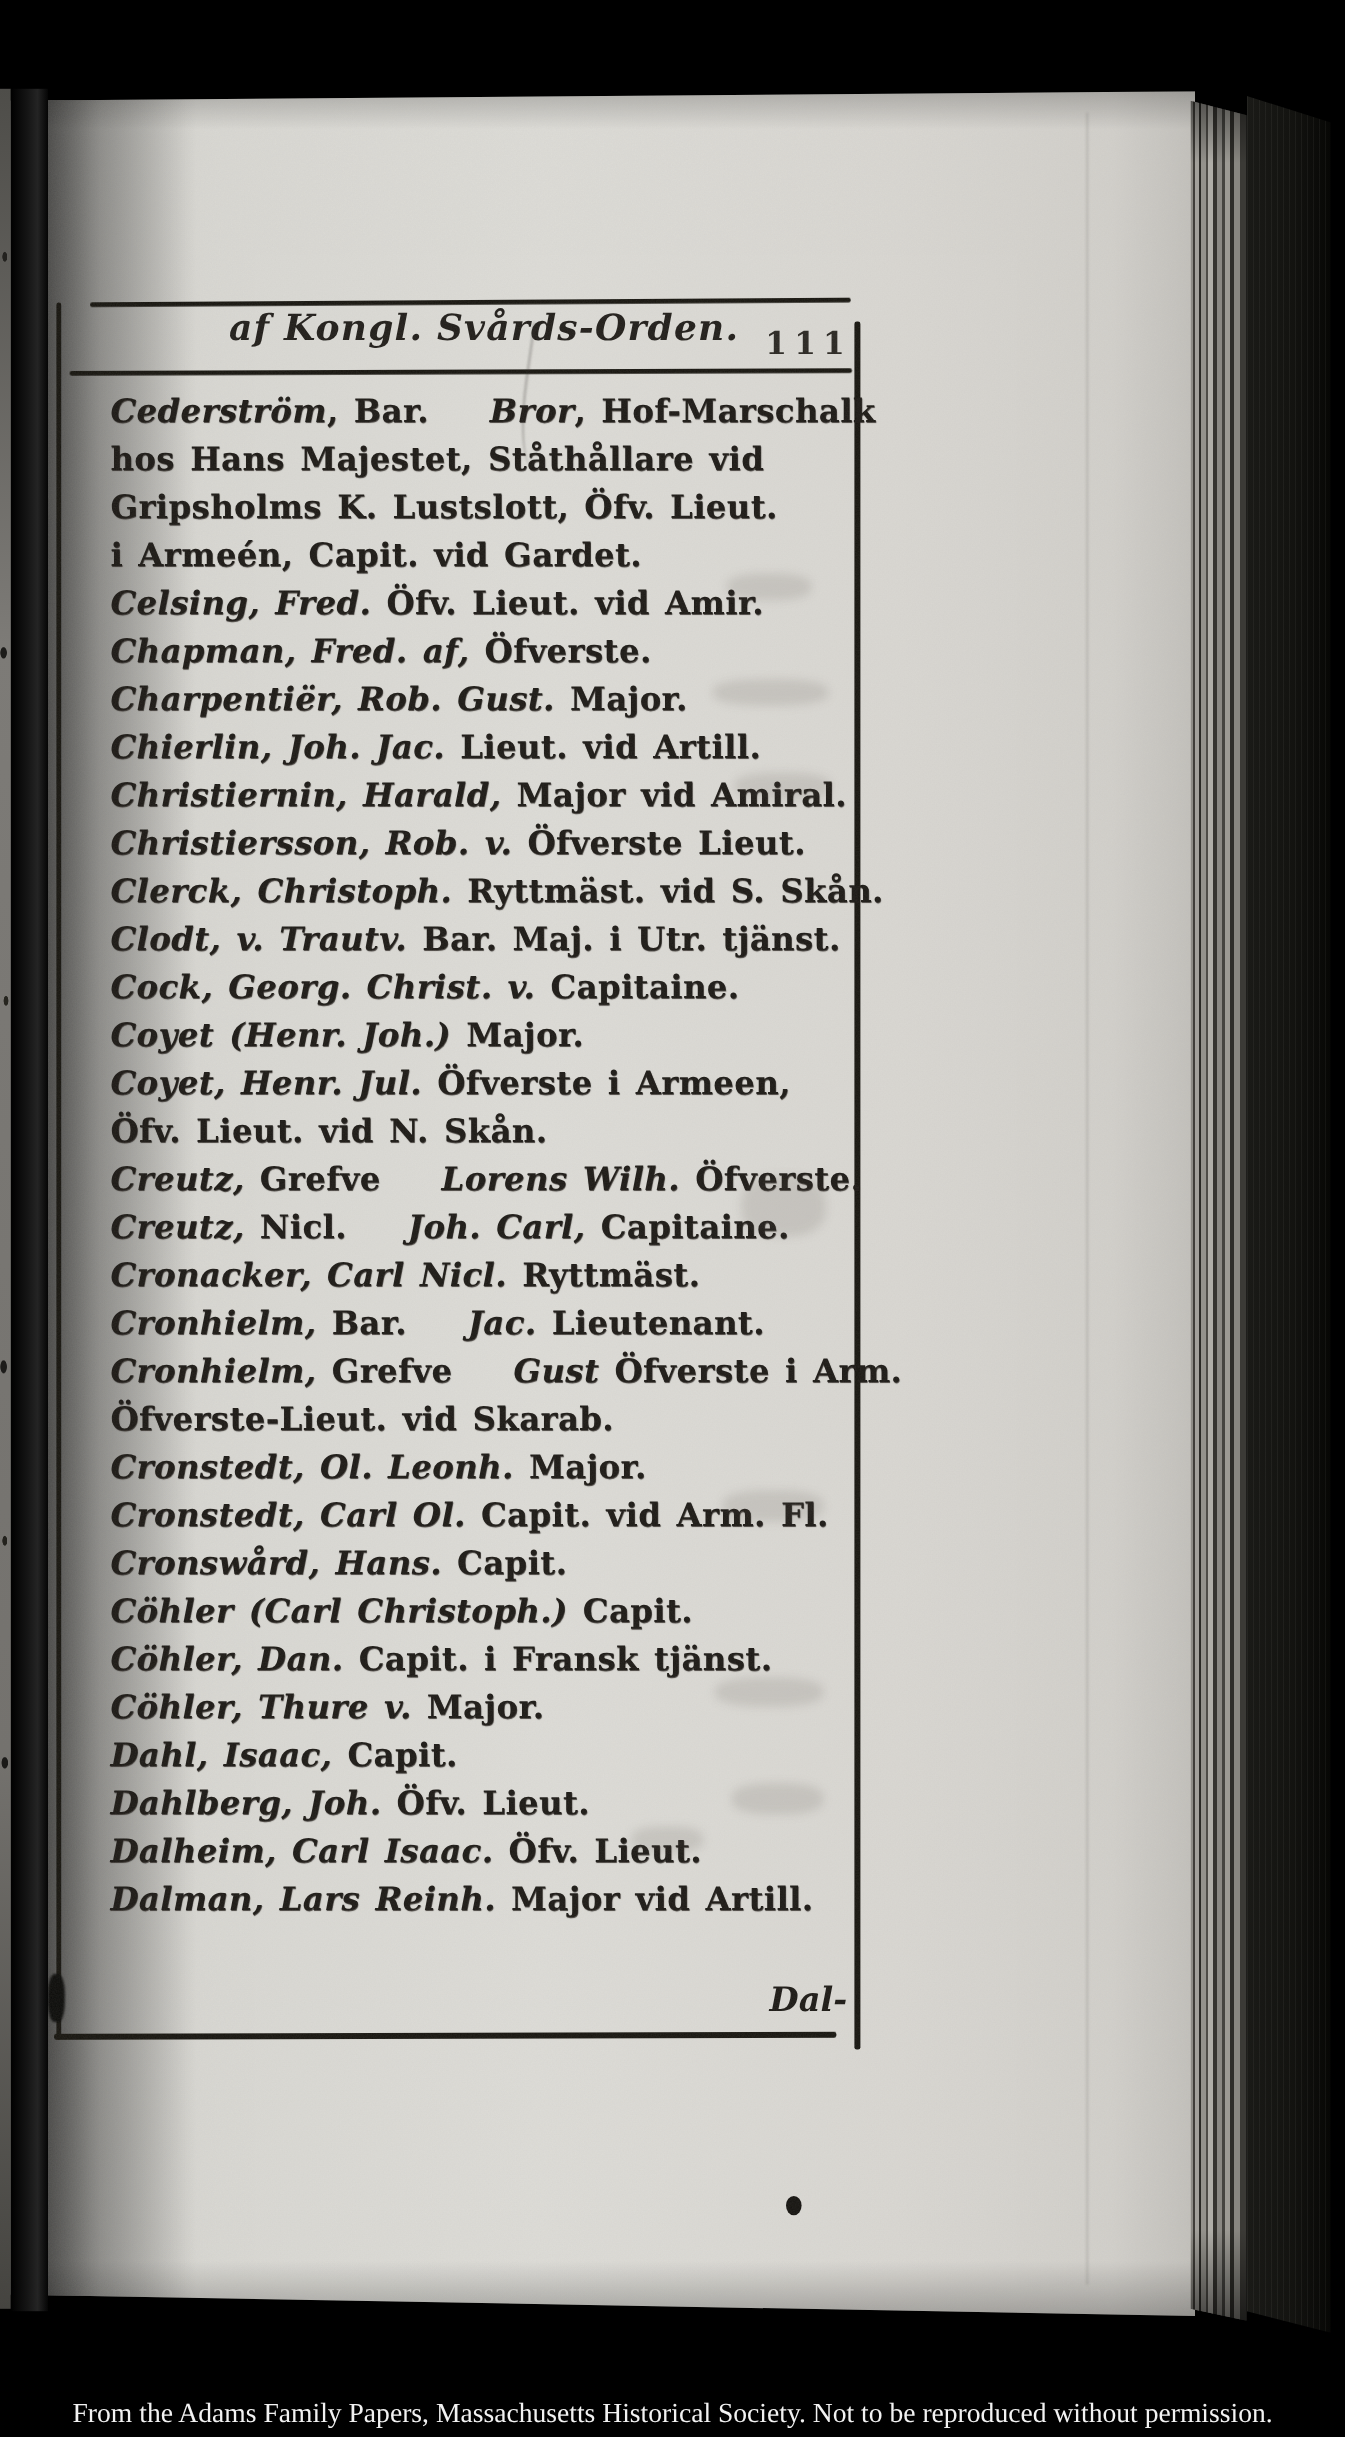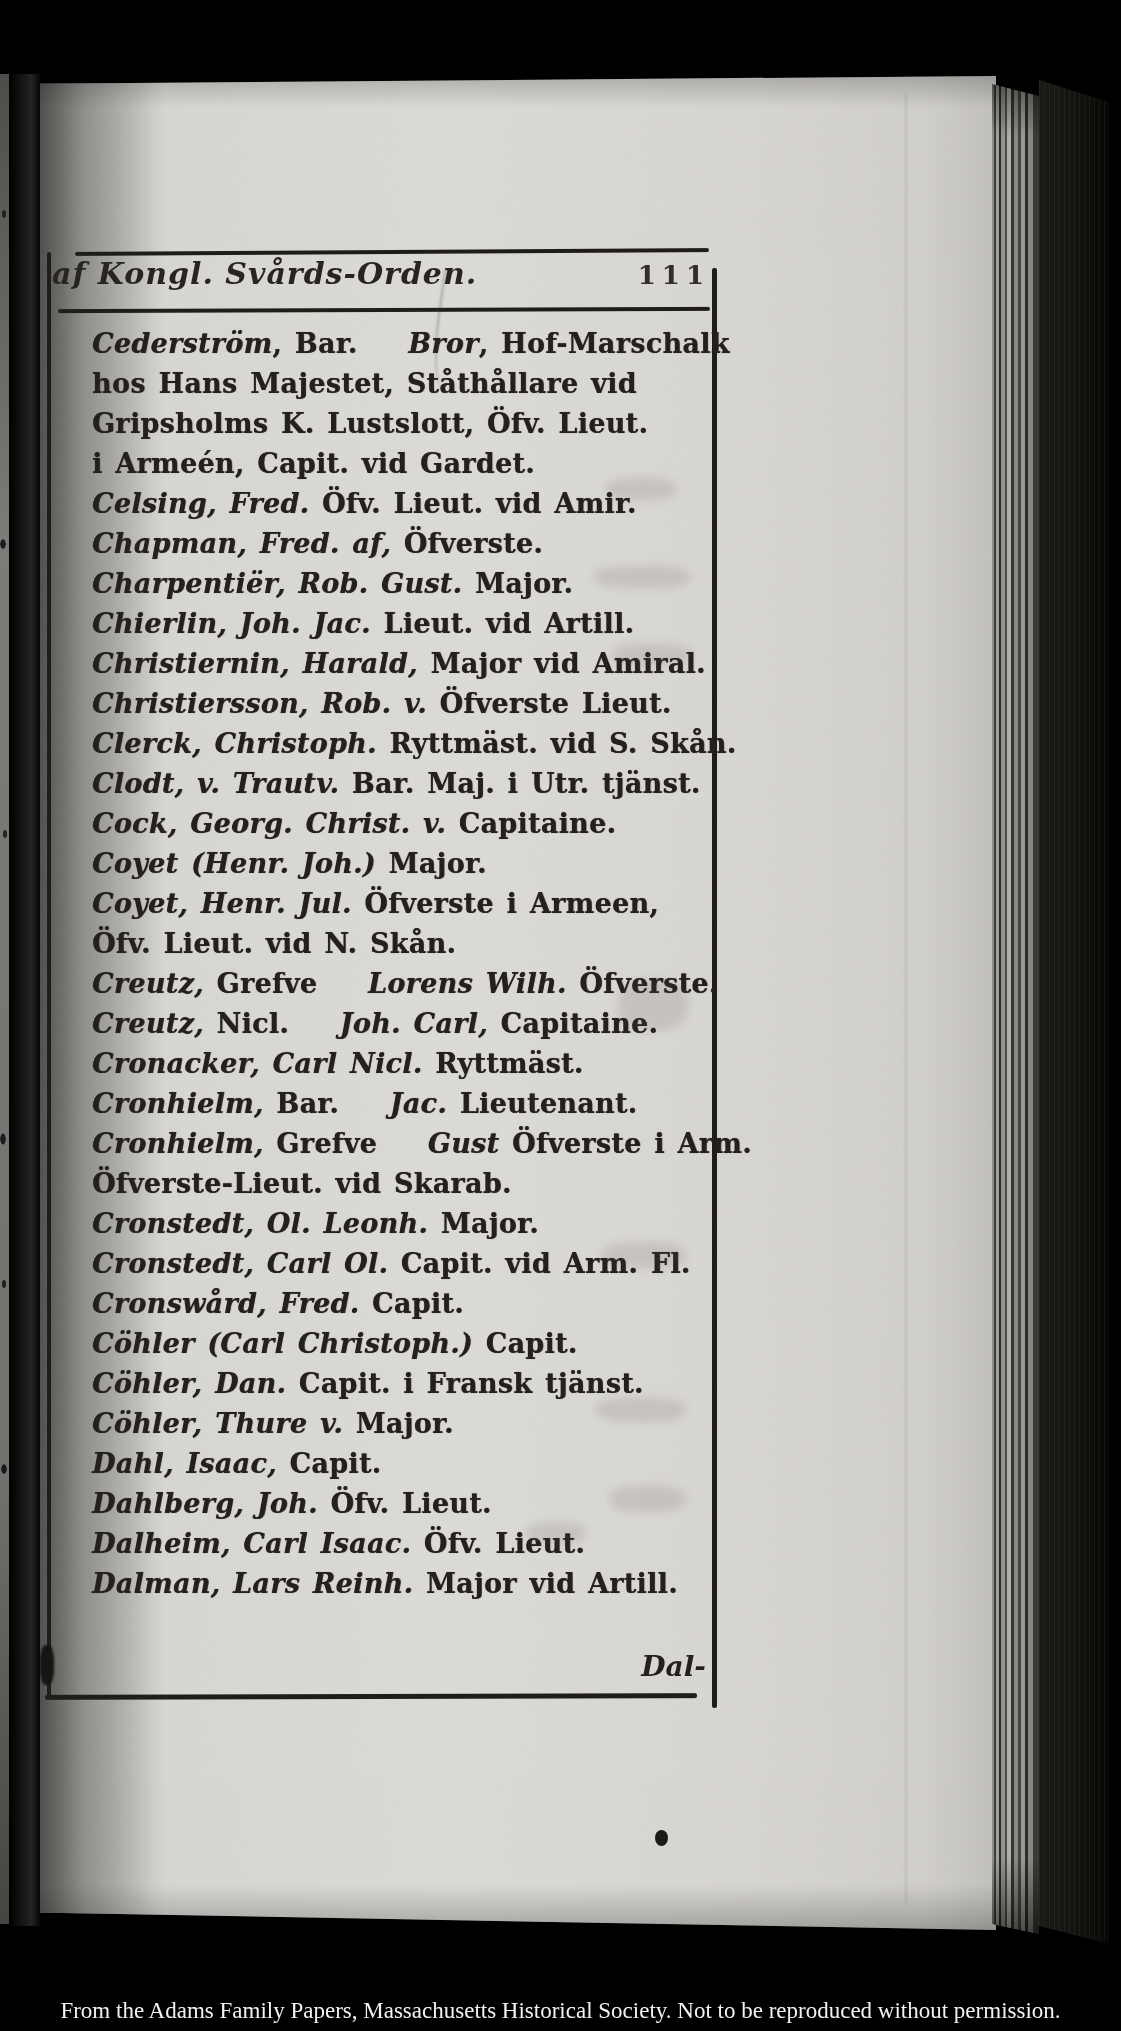--- a/index.html
+++ b/index.html
@@ -21,23 +21,23 @@
   
   .rule{position:absolute;background:#17150f;border-radius:2px;filter:blur(.5px);}
   .rule-top{left:69px;top:176px;width:634px;height:4px;transform:rotate(-.35deg);}
   .rule-mid{left:52px;top:234px;width:652px;height:4px;transform:rotate(-.2deg);}
   .rule-bottom{left:39px;top:1620px;width:652px;height:5px;transform:rotate(-.15deg);}
   .rule-left{left:41px;top:178px;width:4px;height:1448px;}
   .rule-right{left:706px;top:194px;width:5px;height:1440px;}
 
   
   .header-row{position:absolute;left:46px;top:182px;width:660px;height:46px;filter:blur(.35px);}
-  .header-title{display:block;text-align:left;padding-right:96px;
+  .header-title{display:block;text-align:right;padding-right:96px;
     font-style:italic;font-weight:700;font-size:30px;color:#201d19;letter-spacing:1px;}
-  .page-number{position:absolute;right:2px;top:4px;font-weight:700;font-size:26px;color:#2a2722;letter-spacing:6px;}
+  .page-number{position:absolute;right:2px;top:16px;font-weight:700;font-size:26px;color:#2a2722;letter-spacing:6px;}
 
   
   .text-block{position:absolute;left:48px;top:250px;width:668px;color:#1c1915;
     font-size:27px;font-weight:700;letter-spacing:.3px;word-spacing:3px;filter:blur(.35px);}
   .line{height:40px;line-height:40px;white-space:nowrap;text-shadow:.4px .4px .7px rgba(32,28,24,.8);}
   .line.d1{margin-left:38px;}
   .line.d2{margin-left:38px;}
   .it{font-style:italic;margin-left:38px;}
   .catchword{position:absolute;left:500px;top:1576px;width:200px;text-align:right;
     font-style:italic;font-weight:700;font-size:28px;color:#1c1915;filter:blur(.35px);}
@@ -119,21 +119,21 @@
         <div class="line d0"><span class="it">Coyet, Henr. Jul.</span><span class="ro"> Öfverste i Armeen,</span></div>
         <div class="line d2"><span class="ro">Öfv. Lieut. vid N. Skån.</span></div>
         <div class="line d0"><span class="it">Creutz,</span><span class="ro"> Grefve </span><span class="it">Lorens Wilh.</span><span class="ro"> Öfverste.</span></div>
         <div class="line d0"><span class="it">Creutz,</span><span class="ro"> Nicl. </span><span class="it">Joh. Carl,</span><span class="ro"> Capitaine.</span></div>
         <div class="line d0"><span class="it">Cronacker, Carl Nicl.</span><span class="ro"> Ryttmäst.</span></div>
         <div class="line d0"><span class="it">Cronhielm,</span><span class="ro"> Bar. </span><span class="it">Jac.</span><span class="ro"> Lieutenant.</span></div>
         <div class="line d0"><span class="it">Cronhielm,</span><span class="ro"> Grefve </span><span class="it">Gust</span><span class="ro"> Öfverste i Arm.</span></div>
         <div class="line d2"><span class="ro">Öfverste-Lieut. vid Skarab.</span></div>
         <div class="line d0"><span class="it">Cronstedt, Ol. Leonh.</span><span class="ro"> Major.</span></div>
         <div class="line d0"><span class="it">Cronstedt, Carl Ol.</span><span class="ro"> Capit. vid Arm. Fl.</span></div>
-        <div class="line d0"><span class="it">Cronswård, Fred.</span><span class="ro"> Capit.</span></div>
+        <div class="line d0"><span class="it">Cronswård, Hans.</span><span class="ro"> Capit.</span></div>
         <div class="line d0"><span class="it">Cöhler (Carl Christoph.)</span><span class="ro"> Capit.</span></div>
         <div class="line d0"><span class="it">Cöhler, Dan.</span><span class="ro"> Capit. i Fransk tjänst.</span></div>
         <div class="line d0"><span class="it">Cöhler, Thure v.</span><span class="ro"> Major.</span></div>
         <div class="line d0"><span class="it">Dahl, Isaac,</span><span class="ro"> Capit.</span></div>
         <div class="line d0"><span class="it">Dahlberg, Joh.</span><span class="ro"> Öfv. Lieut.</span></div>
         <div class="line d0"><span class="it">Dalheim, Carl Isaac.</span><span class="ro"> Öfv. Lieut.</span></div>
         <div class="line d0"><span class="it">Dalman, Lars Reinh.</span><span class="ro"> Major vid Artill.</span></div>
       </div>
 
     <div class="catchword">Dal-</div>

